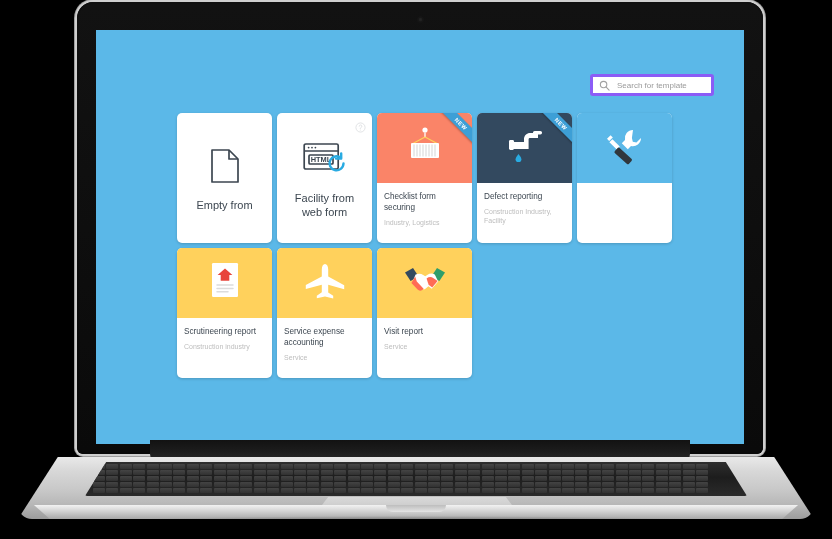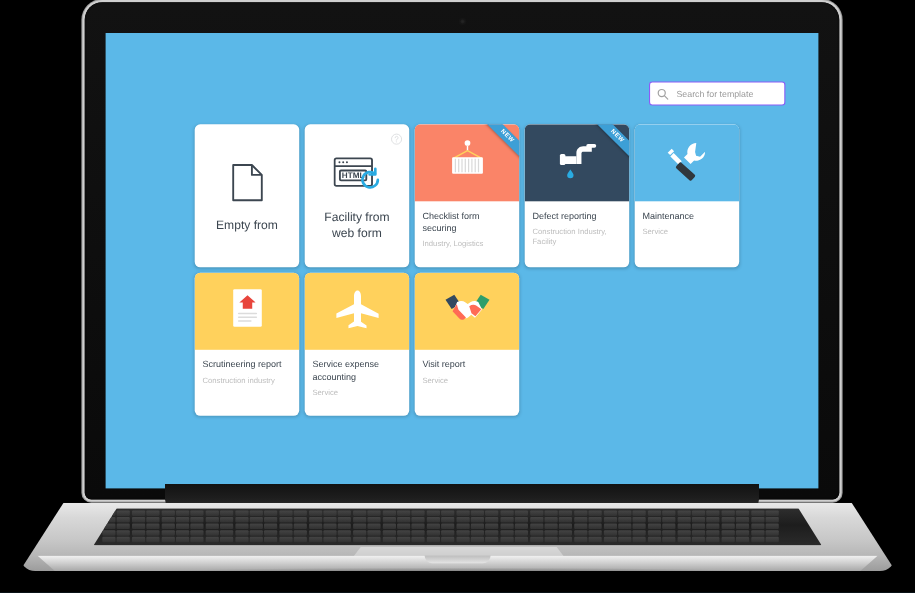--- a/index.html
+++ b/index.html
@@ -78,21 +78,21 @@
     clip-path:polygon(6% 0%,94% 0%,100% 100%,0% 100%);
   }
   .shadow{
     position:absolute;left:60px;top:516px;width:712px;height:16px;
     background:radial-gradient(ellipse at center,rgba(0,0,0,.55) 0%,rgba(0,0,0,0) 72%);
   }
 
   
   .searchbar{
     position:absolute;right:30px;top:44px;width:124px;height:22px;
-    background:#fff;border:1px solid #8b5cf6;border-radius:3px;
+    background:#fff;border:3px solid #8b5cf6;border-radius:3px;
     display:flex;align-items:center;padding:0 6px;box-sizing:border-box;
   }
   .search-ico{width:11px;height:11px;flex:0 0 auto;margin-right:5px;opacity:.55;}
   .search-input{
     border:0;outline:0;font-size:8px;color:#9a9a9a;flex:1;min-width:0;
     font-family:"Liberation Sans", sans-serif;background:transparent;
   }
   .search-input::placeholder{color:#9a9a9a;}
 
   .grid{
@@ -232,24 +232,20 @@
           </div>
         </div>
         <div class="card">
           <div class="thumb" style="background: rgb(91, 184, 232);">
             <span><svg width="44" height="40" viewBox="0 0 44 40">
       <path d="M30 4a8.2 8.2 0 0 0-8 10l-3.2 3.2 6 6L28 20a8.2 8.2 0 0 0 10-8l-4.6 4.6-3.6-.9-.9-3.6z" fill="#fff"></path>
       <path d="M16.8 20.6 9.4 13.2l-3 3 7.4 7.4z" fill="#fff"></path>
       <rect x="15.5" y="21" width="19" height="7" rx="1.6" transform="rotate(42 15.5 21)" fill="#30373d"></rect>
       <path d="M7.6 9.2 4 12.8l2.2 2.2 3.6-3.6z" fill="#fff"></path>
               </svg></span>
-          </div>
-          <div class="meta">
-            <div class="t-title">Maintenance</div>
-            <div class="t-sub">Service</div>
           </div>
         </div>
         <div class="card">
           <div class="thumb" style="background: rgb(255, 209, 92);">
             <span><svg width="36" height="40" viewBox="0 0 36 40">
       <rect x="5" y="2" width="26" height="34" rx="1.2" fill="#fff"></rect>
       <path d="M18 7.5l7.4 6.6h-3.1v5.6h-8.6v-5.6h-3.1z" fill="#E8453C"></path>
       <g stroke="#dcdcdc" stroke-width="1.5" stroke-linecap="round">
         <line x1="10" y1="24" x2="26" y2="24"></line>
                   <line x1="10" y1="27.4" x2="26" y2="27.4"></line>

